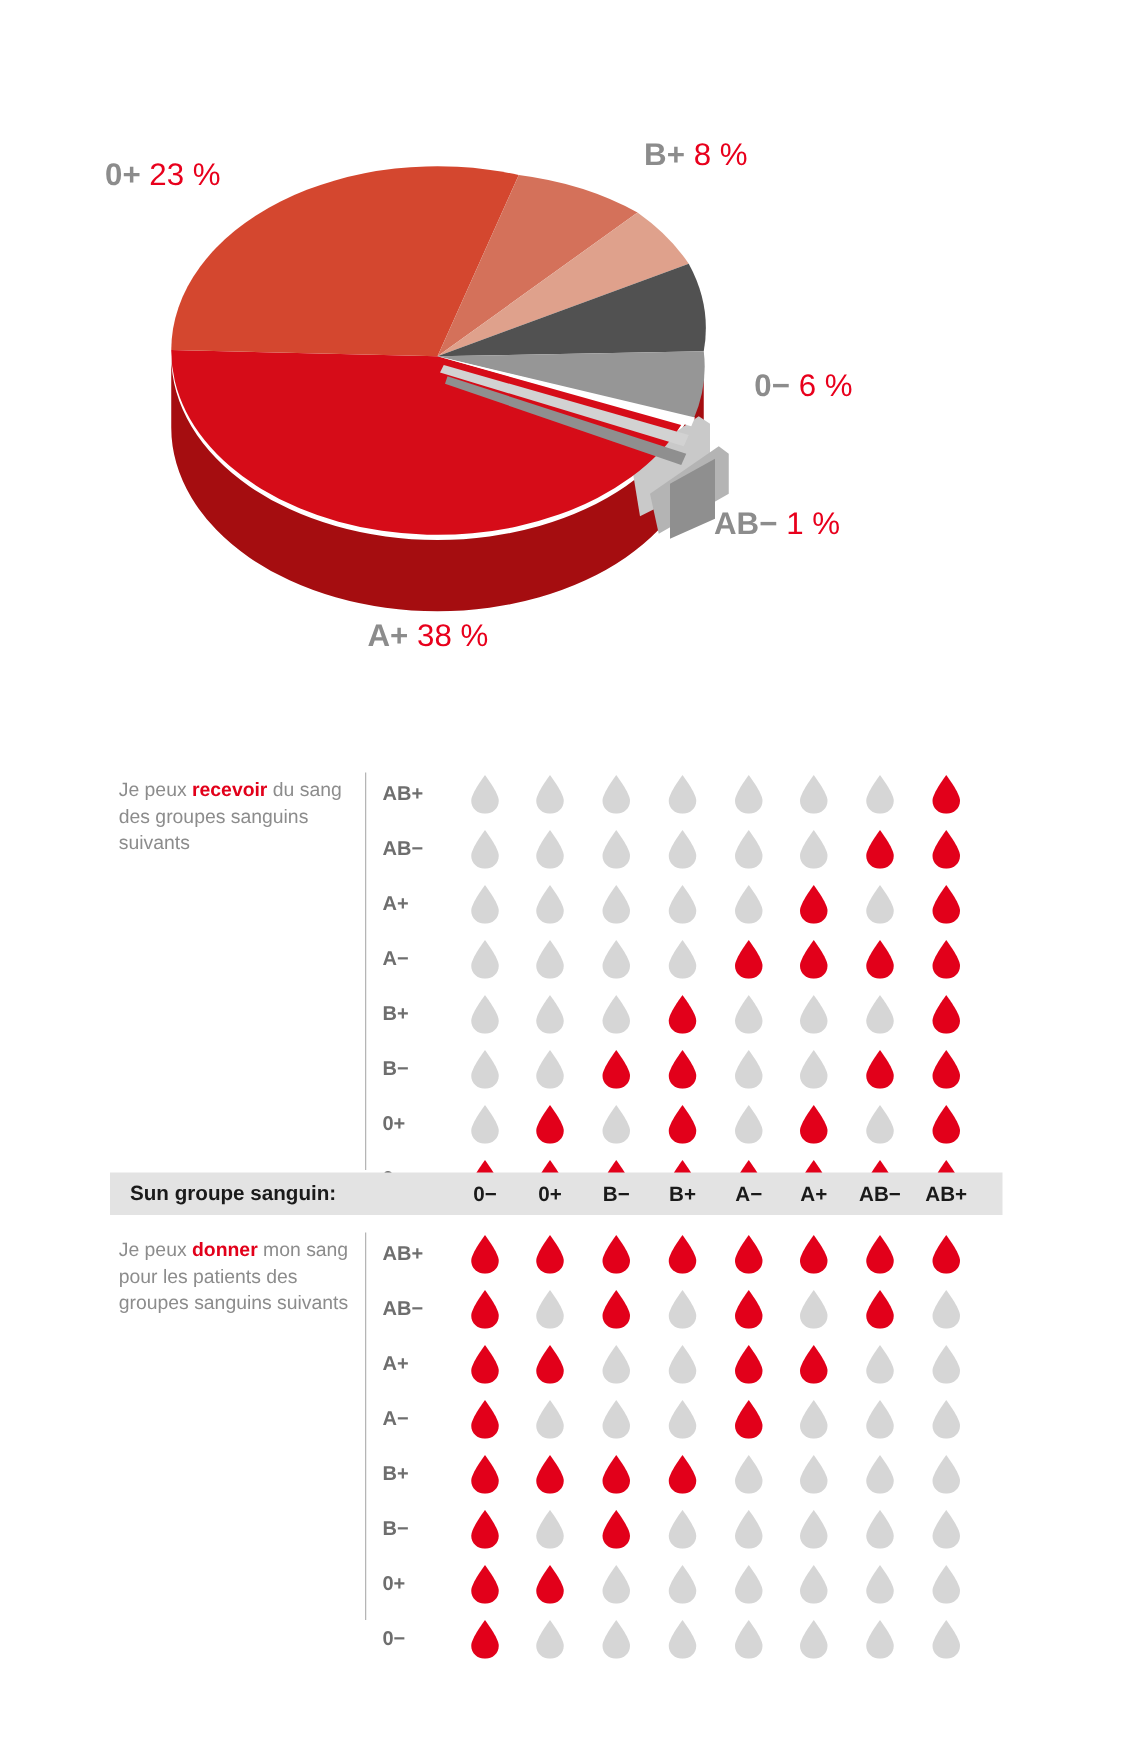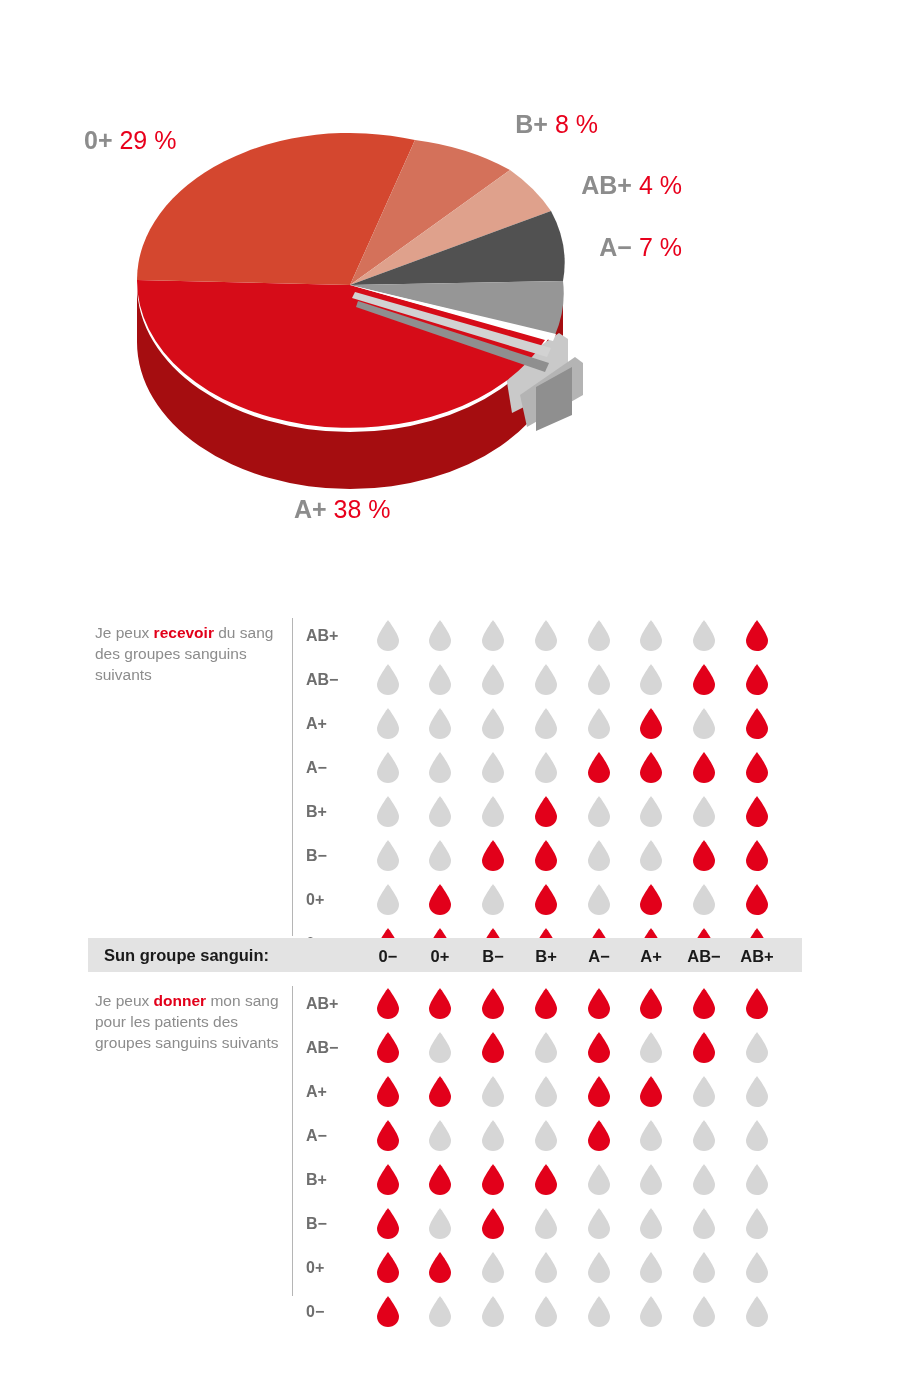--- a/index.html
+++ b/index.html
@@ -115,40 +115,40 @@
 
         <path d="M 358 206 L 549 268 L 545 277 L 356 212 Z" fill="#8f8f8f"></path>
       </g>
       <g>
         <path d="M 350 190 L 553 246 L 556 239 Z" fill="#ffffff"></path>
       </g>
     </svg>
 
     <div class="pie-label" style="left:84px; top:33px;">
       <span class="grp">0+</span>
-      <span class="pct">29 %</span>
+      <span class="pct">23 %</span>
     </div>
 
     <div class="pie-label lbl-right" style="left:398px; top:17px; width:200px;">
       <span class="grp">B+</span>
       <span class="pct">8 %</span>
     </div>
 
-    <div class="pie-label lbl-right" style="left:478px; top:78px; width:204px;">
-      <span class="grp">AB+</span>
-      <span class="pct">4 %</span>
-    </div>
-
-    <div class="pie-label lbl-right" style="left:478px; top:140px; width:204px;">
-      <span class="grp">A−</span>
-      <span class="pct">7 %</span>
-    </div>
-
-
-
+
+
+    <div class="pie-label lbl-right" style="left:478px; top:202px; width:204px;">
+      <span class="grp">0−</span>
+      <span class="pct">6 %</span>
+    </div>
+
+
+    <div class="pie-label lbl-right" style="left:458px; top:312px; width:214px;">
+      <span class="grp">AB−</span>
+      <span class="pct">1 %</span>
+    </div>
 
     <div class="pie-label" style="left:294px; top:402px;">
       <span class="grp">A+</span>
       <span class="pct">38 %</span>
     </div>
   </div>
 
   <div class="matrix">
 
     <div class="blurb" style="top:22px;">

